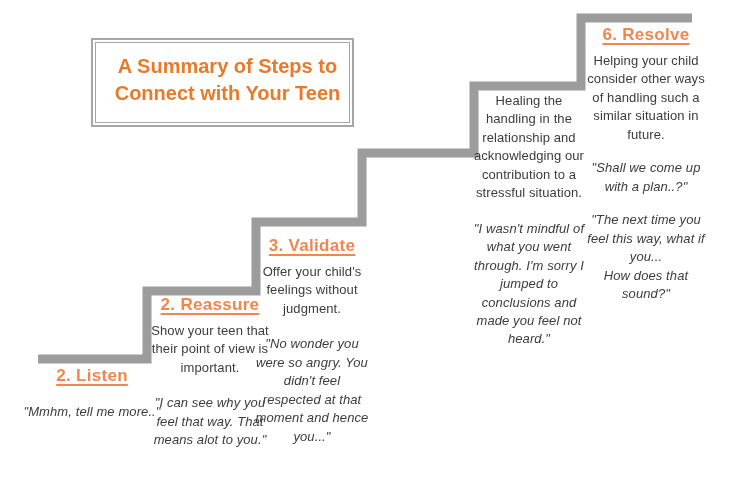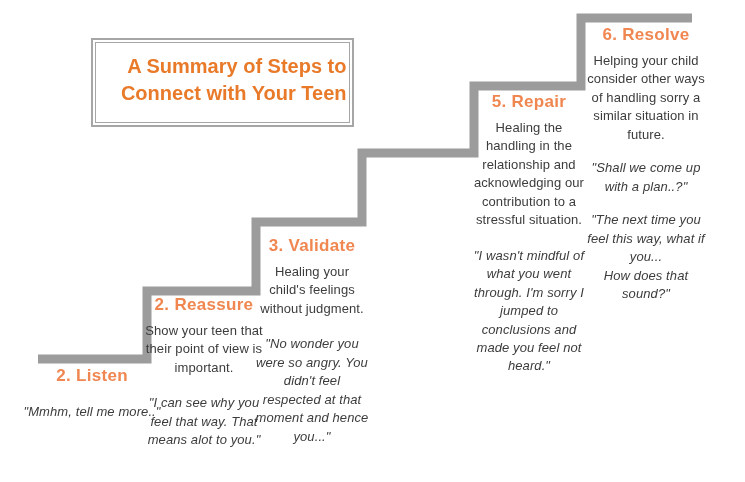--- a/index.html
+++ b/index.html
@@ -26,55 +26,56 @@
     padding:2px;
   }
   .title-box-inner{
     width:100%;height:100%;
     border:1px solid var(--border-gray);
     display:flex;justify-content:center;
   }
   .title-text{
     width:238px;
     padding-top:10px;
-    text-align:right;
+    text-align:center;
     font-size:20px;font-weight:bold;
     line-height:1.35;
     color:var(--title-orange);
     margin-left:10px;
   }
   .step{
     position:absolute;
     text-align:center;
     color:var(--text);
   }
   .step-label{
     display:block;
     font-size:17px;font-weight:bold;
     color:var(--step-orange);
+    text-decoration:underline;
     text-underline-offset:3px;
     text-decoration-thickness:2px;
     margin-bottom:7px;
     letter-spacing:0.3px;
   }
   .step-desc{
     font-size:13px;
     line-height:1.42;
     letter-spacing:0.1px;
   }
   .step-quote{
     font-size:13px;
     font-style:italic;
     line-height:1.42;
     margin-top:17px;
     white-space:pre-line;
     letter-spacing:0.1px;
   }
   .s1{left:22px;top:366px;width:140px;}
-  .s2{left:140px;top:295px;width:128px;}
+  .s2{left:146px;top:295px;width:128px;}
   .s3{left:255px;top:236px;width:114px;}
   .s4{left:361px;top:158px;width:120px;}
   .s5{left:470px;top:92px;width:118px;}
   .s6{left:580px;top:25px;width:132px;}
   .s6 .step-quote{margin-top:15px;}
 </style>
 </head>
 <body>
 
 <div class="canvas">
@@ -95,32 +96,31 @@
   </div>
 
   <div class="step s2">
     <span class="step-label">2. Reassure</span>
     <p class="step-desc">Show your teen that their point of view is important.</p>
     <p class="step-quote">"I can see why you feel that way. That means alot to you."</p>
   </div>
 
   <div class="step s3">
     <span class="step-label">3. Validate</span>
-    <p class="step-desc">Healing your child's feelings without judgment.</p>
+    <p class="step-desc">Offer your child's feelings without judgment.</p>
     <p class="step-quote">"No wonder you were so angry. You didn't feel respected at that moment and hence you..."</p>
   </div>
 
 
   <div class="step s5">
-    <span class="step-label">5. Repair</span>
     <p class="step-desc">Healing the handling in the relationship and acknowledging our contribution to a stressful situation.</p>
     <p class="step-quote">"I wasn't mindful of what you went through. I'm sorry I jumped to conclusions and made you feel not heard."</p>
   </div>
 
   <div class="step s6">
     <span class="step-label">6. Resolve</span>
-    <p class="step-desc">Helping your child consider other ways of handling sorry a similar situation in future.</p>
+    <p class="step-desc">Helping your child consider other ways of handling such a similar situation in future.</p>
     <p class="step-quote">"Shall we come up with a plan..?"</p>
     <p class="step-quote">"The next time you feel this way, what if you...
 How does that sound?"</p>
   </div>
 
 </div>
 
 </body></html>

